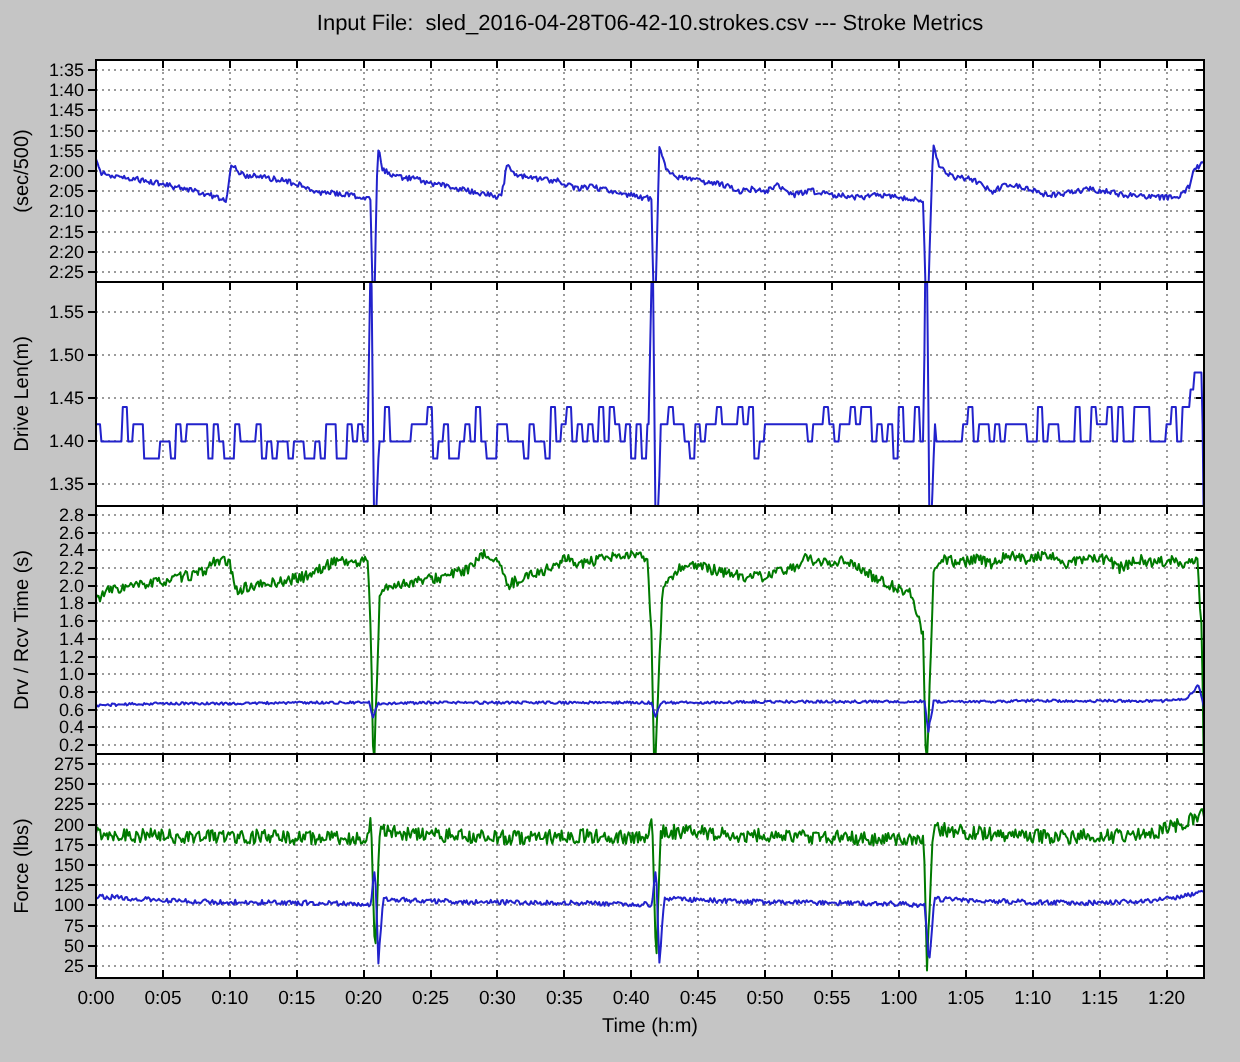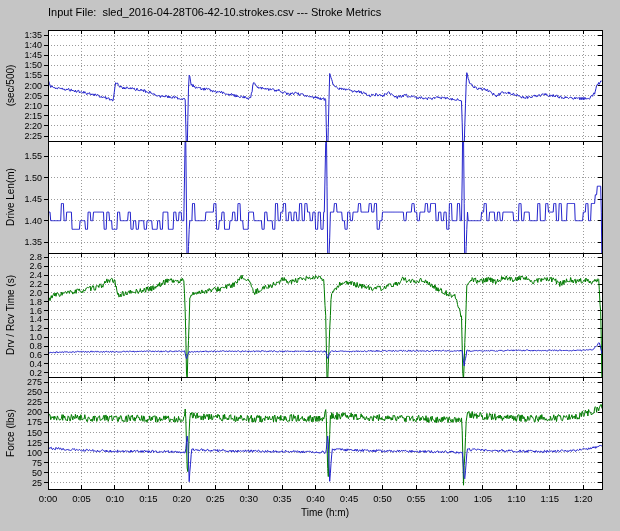--- a/index.html
+++ b/index.html
@@ -1,18 +1,18 @@
 <!DOCTYPE html>
 <html><head>
 <meta charset="utf-8">
 <style>
   html,body{margin:0;padding:0;background:#c5c5c5;}
   #figure{position:relative;width:620px;height:531px;background:#c5c5c5;overflow:hidden;
           font-family:"Liberation Sans",sans-serif;color:#000;}
-  #chart-title{position:absolute;top:6px;left:48px;width:554px;text-align:left;
+  #chart-title{position:absolute;top:6px;left:48px;width:554px;text-align:center;
                font-size:11px;white-space:pre;color:#000;}
   svg text{font-family:"Liberation Sans",sans-serif;fill:#000;}
 </style>
 </head>
 <body>
 
 <div id="figure">
   <div id="chart-title">Input File:  sled_2016-04-28T06-42-10.strokes.csv --- Stroke Metrics</div>
   <svg id="chart-svg" width="620" height="531" viewBox="0 0 620 531">
       <g>

